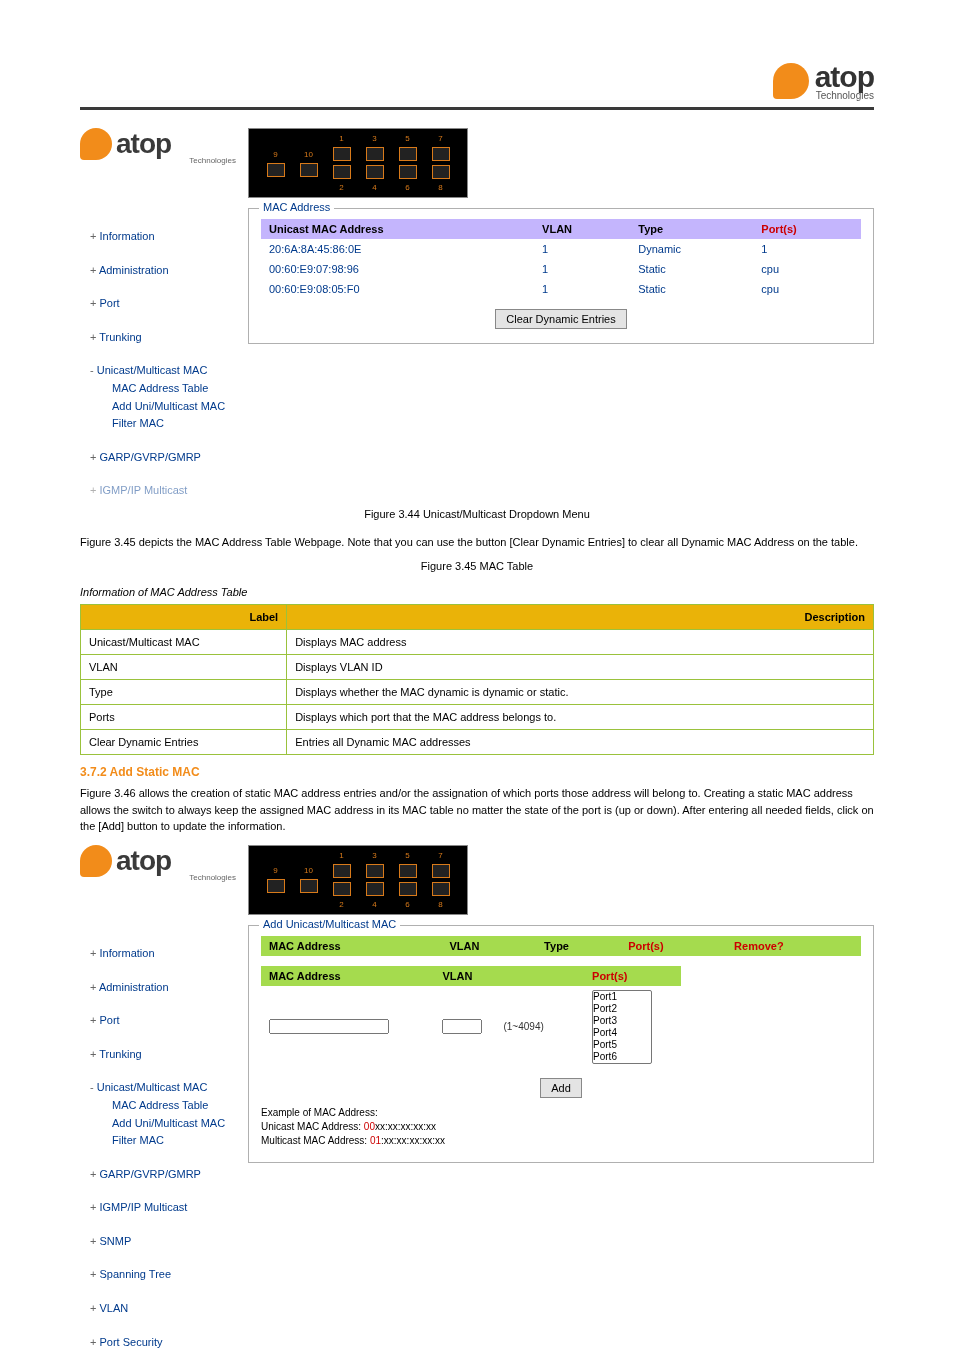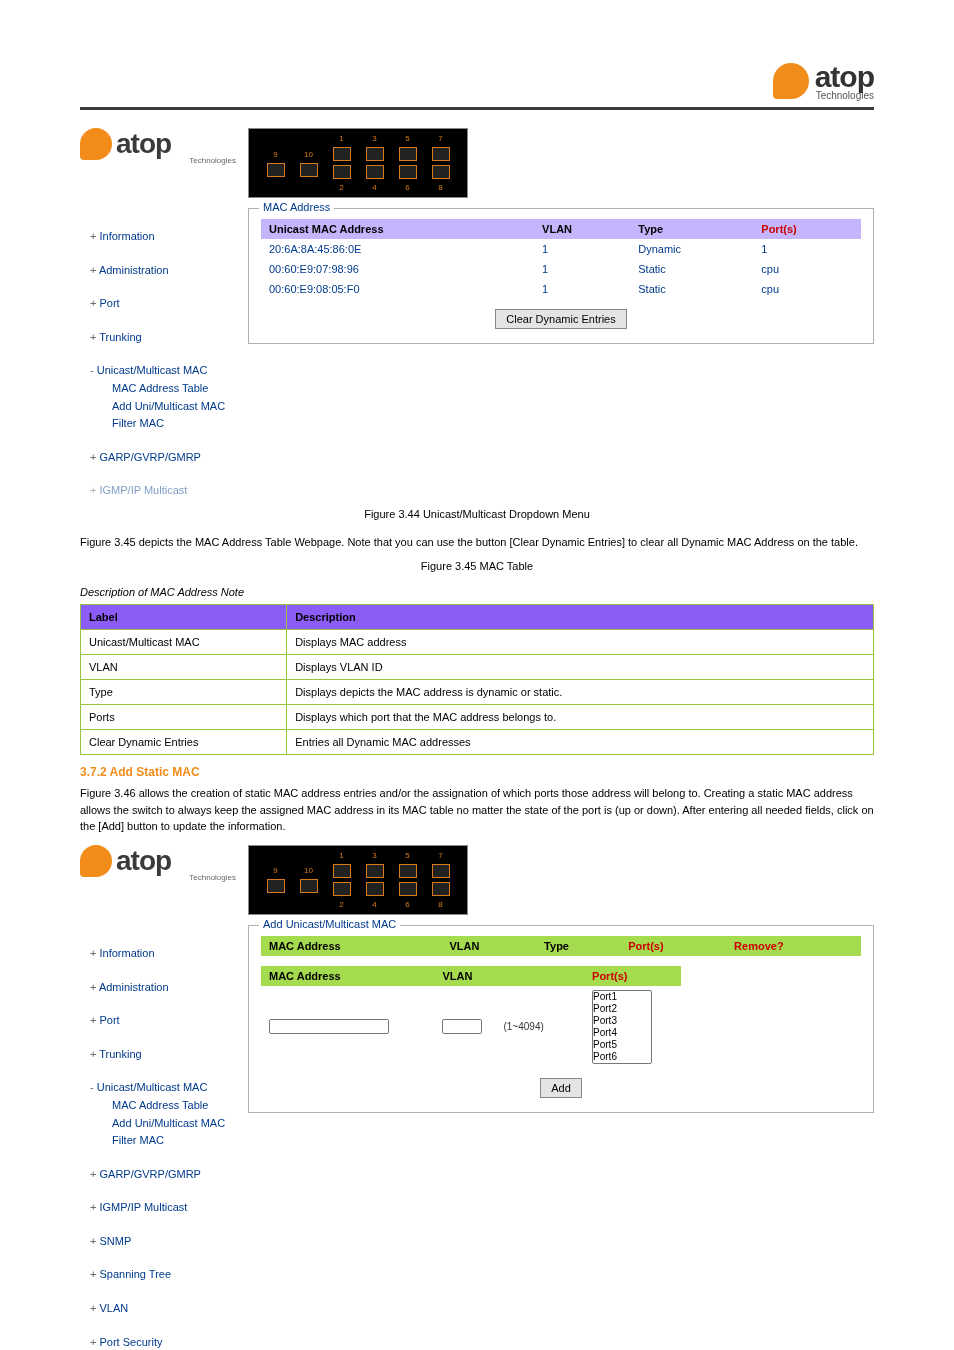--- a/index.html
+++ b/index.html
@@ -32,21 +32,21 @@
   .grid { width:100%; border-collapse:collapse; font-size:11px; }
   .grid th { background:#c4b5fd; color:#000; text-align:left; padding:4px 8px; font-weight:bold; }
   .grid th.ports { color:#c00; }
   .grid td { padding:4px 8px; color:#003a8c; }
   .grid2 th { background:#a5db4e; color:#000; text-align:left; padding:4px 8px; font-weight:bold; font-size:11px; }
   .grid2 th.red { color:#c00; }
   .btn { background:#e4e4e4; border:1px solid #888; padding:3px 10px; font-size:11px; cursor:pointer; }
   .btn-row { text-align:center; margin-top:10px; }
   .desc-heading { font-style: italic; font-size: 11px; margin: 12px 0 6px; }
   .label-table { width:100%; border-collapse:collapse; font-size:11px; margin-top:4px; }
-  .label-table th { background:#8b5cf6; border:1px solid #9ac23c; padding:6px 8px; text-align:left; font-weight:bold; }
+  .label-table th { background:#eab308; border:1px solid #9ac23c; padding:6px 8px; text-align:right; font-weight:bold; }
   .label-table td { border:1px solid #9ac23c; padding:6px 8px; vertical-align:top; }
   .label-table td.lbl { width:26%; }
   .subheading { color:#f28c1a; font-weight:bold; font-size:12px; margin:10px 0 6px; }
   select.ports-select { width:60px; font-size:10px; }
   input.mac-in { width:120px; font-size:10px; }
   input.vlan-in { width:40px; font-size:10px; }
   .vlan-hint { font-size:10px; color:#333; margin-left:18px; }
   .example-block { font-size:10px; margin-top:8px; line-height:1.4; }
   .example-block .uni { color:#c00; }
   .example-block .multi { color:#c00; }
@@ -160,39 +160,39 @@
           <button class="btn">Clear Dynamic Entries</button>
         </div>
       </div>
     </div>
   </div>
 
   <div class="section-caption">Figure 3.44 Unicast/Multicast Dropdown Menu</div>
   <div class="section-intro">Figure 3.45 depicts the MAC Address Table Webpage. Note that you can use the button [Clear Dynamic Entries] to clear all Dynamic MAC Address on the table.</div>
 
   <div class="section-caption">Figure 3.45 MAC Table</div>
-  <div class="desc-heading">Description of MAC Address Note</div>
+  <div class="desc-heading">Information of MAC Address Table</div>
 
   <table class="label-table">
     <tbody>
         <tr>
       <th>Label</th>
       <th>Description</th>
     </tr>
     <tr>
           <td class="lbl">Unicast/Multicast MAC</td>
           <td>Displays MAC address</td>
         </tr>
     <tr>
           <td class="lbl">VLAN</td>
           <td>Displays VLAN ID</td>
         </tr>
     <tr>
           <td class="lbl">Type</td>
-          <td>Displays depicts the MAC address is dynamic or static.</td>
+          <td>Displays whether the MAC dynamic is dynamic or static.</td>
         </tr>
     <tr>
           <td class="lbl">Ports</td>
           <td>Displays which port that the MAC address belongs to.</td>
         </tr>
     <tr>
           <td class="lbl">Clear Dynamic Entries</td>
           <td>Entries all Dynamic MAC addresses</td>
         </tr>
   </tbody>
@@ -304,20 +304,31 @@
               </select>
             </td>
           </tr>
         </tbody>
           </table>
 
         <div class="btn-row">
           <button class="btn">Add</button>
         </div>
 
+        <div class="example-block">
+          <div>Example of MAC Address:</div>
+          <div>
+            <span>Unicast MAC Address:</span>
+            <span class="uni">00</span><span>xx:xx:xx:xx:xx</span>
+          </div>
+          <div>
+            <span>Multicast MAC Address:</span>
+            <span class="multi">01</span><span>:xx:xx:xx:xx:xx</span>
+          </div>
+        </div>
       </div>
     </div>
   </div>
 
   <div class="section-caption">Figure 3.46 Add Static MAC</div>
 
   <div class="footer-row">
     <span></span>
     <span>Page 57 of 145</span>
   </div>

